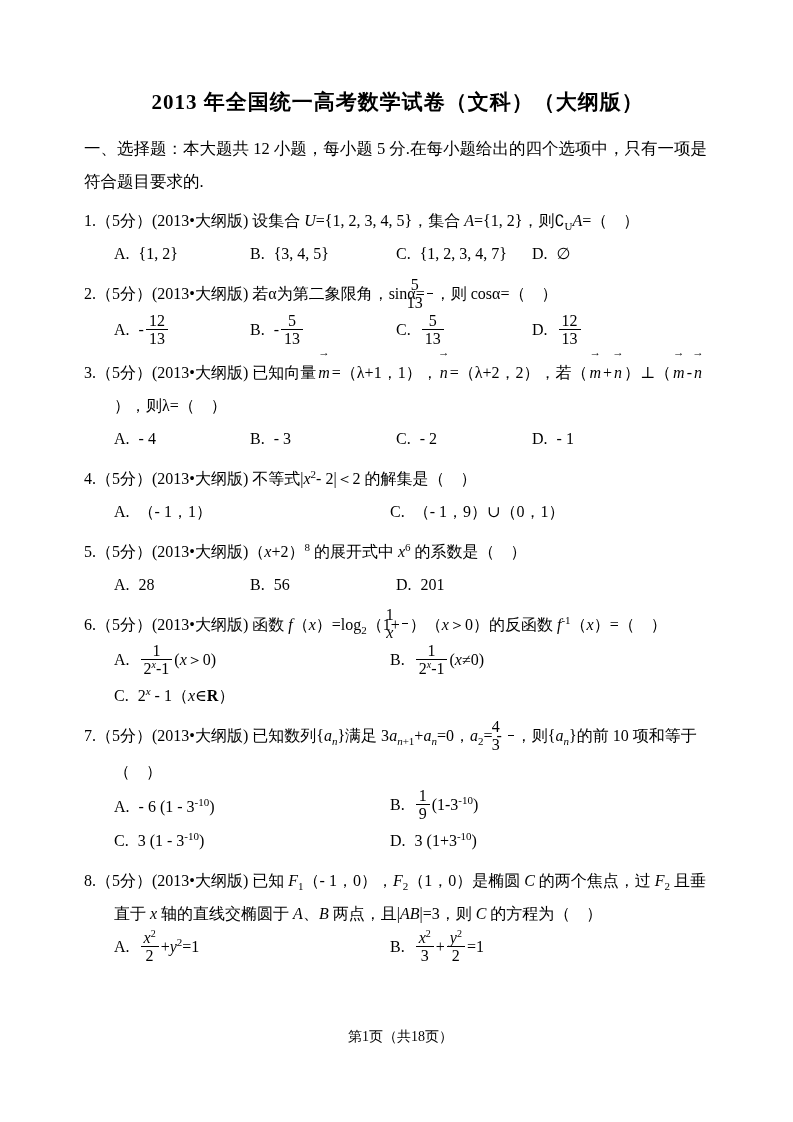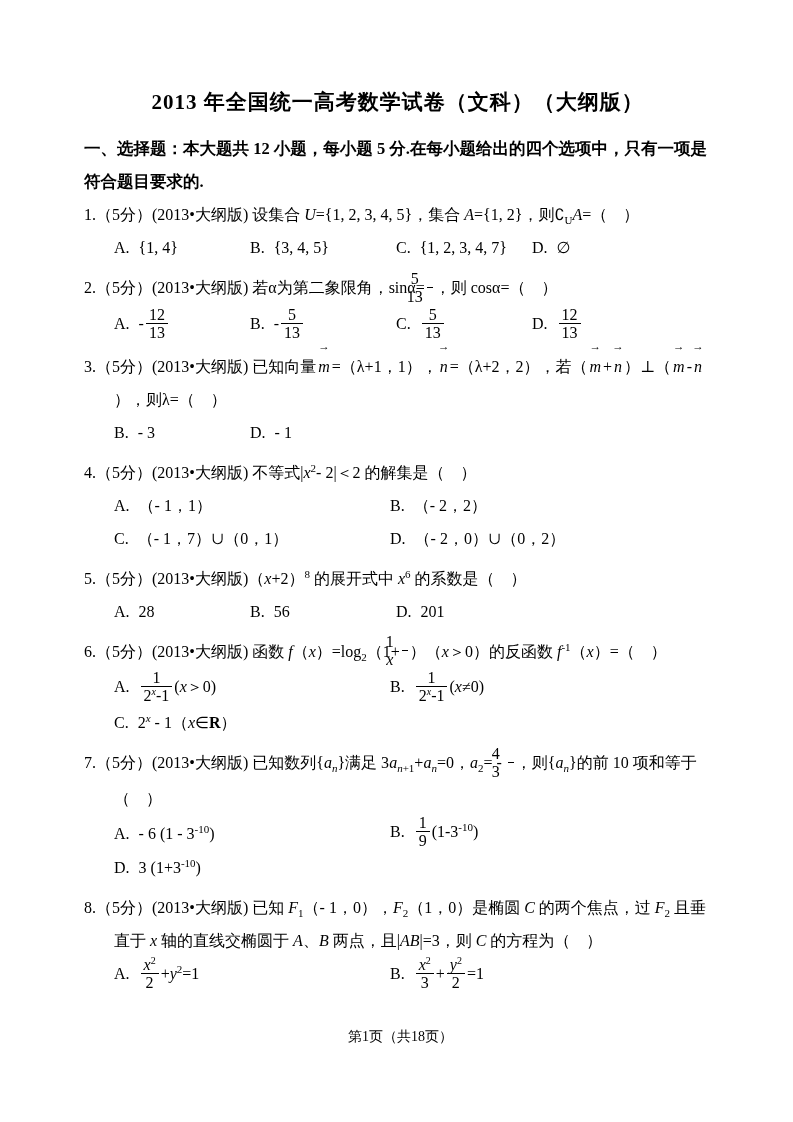--- a/index.html
+++ b/index.html
@@ -7,27 +7,27 @@
     width:793px;height:1122px;margin:0 auto;background:#ffffff;color:#000;
     font-family:"Liberation Serif","DejaVu Serif",serif;
     font-size:16px;position:relative;overflow:hidden;box-sizing:border-box;
     padding:88px 82px 0 84px;
   }
   .title{
     font-size:21px;font-weight:bold;text-align:center;margin:0 0 16px 0;
     letter-spacing:1px;
   }
   .section{
-    font-weight:bold;font-size:16.5px;line-height:33px;margin-bottom:0;
+    font-weight:normal;font-size:16.5px;line-height:33px;margin-bottom:6px;
   }
   .question{margin-bottom:7px;}
   .stem{line-height:33px;padding-left:30px;text-indent:-30px;}
   .opts{line-height:33px;}
   .opts4{display:grid;grid-template-columns:136px 146px 136px auto;padding-left:30px;align-items:center;}
-  .opts2{display:grid;grid-template-columns:276px auto;padding-left:30px;align-items:center;font-family:Liberation Serif, serif;}
+  .opts2{display:grid;grid-template-columns:276px auto;padding-left:30px;align-items:center;}
   .opt{white-space:nowrap;}
   .olabel{margin-right:9px;}
   sup{font-size:11px;line-height:0;}
   sub{font-size:11px;line-height:0;}
   .frac{
     display:inline-block;vertical-align:middle;text-align:center;
     line-height:17px;margin:0 2px;position:relative;top:-2px;
   }
   .frac .num{display:block;border-bottom:1px solid #000;padding:0 3px;}
   .frac .den{display:block;padding:0 3px;}
@@ -44,49 +44,49 @@
 </head>
 <body>
 
 <div class="page">
   <h1 class="title">2013 年全国统一高考数学试卷（文科）（大纲版）</h1>
   <div class="section">一、选择题：本大题共 12 小题，每小题 5 分.在每小题给出的四个选项中，只有一项是符合题目要求的.</div>
   <div>
       <div class="question">
         <div class="stem">1.（5分）(2013•大纲版) 设集合 <i>U</i>={1, 2, 3, 4, 5}，集合 <i>A</i>={1, 2}，则∁<sub>U</sub><i>A</i>=（&nbsp;&nbsp;&nbsp;&nbsp;）</div>
         <div class="opts opts4">
-          <div class="opt"><span class="olabel">A.</span><span class="ocontent">{1, 4}</span></div>
+          <div class="opt"><span class="olabel">A.</span><span class="ocontent">{1, 2}</span></div>
           <div class="opt"><span class="olabel">B.</span><span class="ocontent">{3, 4, 5}</span></div>
           <div class="opt"><span class="olabel">C.</span><span class="ocontent">{1, 2, 3, 4, 7}</span></div>
           <div class="opt"><span class="olabel">D.</span><span class="ocontent">∅</span></div>
         </div>
       </div>
       <div class="question">
         <div class="stem">2.（5分）(2013•大纲版) 若α为第二象限角，sinα=<span class="frac"><span class="num">5</span><span class="den">13</span></span>，则 cosα=（&nbsp;&nbsp;&nbsp;&nbsp;）</div>
         <div class="opts opts4">
           <div class="opt"><span class="olabel">A.</span><span class="ocontent">-<span class="frac"><span class="num">12</span><span class="den">13</span></span></span></div>
           <div class="opt"><span class="olabel">B.</span><span class="ocontent">-<span class="frac"><span class="num">5</span><span class="den">13</span></span></span></div>
           <div class="opt"><span class="olabel">C.</span><span class="ocontent"><span class="frac"><span class="num">5</span><span class="den">13</span></span></span></div>
           <div class="opt"><span class="olabel">D.</span><span class="ocontent"><span class="frac"><span class="num">12</span><span class="den">13</span></span></span></div>
         </div>
       </div>
       <div class="question">
         <div class="stem">3.（5分）(2013•大纲版) 已知向量<span class="vec">m</span>=（λ+1，1），<span class="vec">n</span>=（λ+2，2），若（<span class="vec">m</span>+<span class="vec">n</span>）⊥（<span class="vec">m</span>-<span class="vec">n</span>），则λ=（&nbsp;&nbsp;&nbsp;&nbsp;）</div>
         <div class="opts opts4">
+          <div class="opt"><span class="olabel">A.</span><span class="ocontent">- 4</span></div>
           <div class="opt"><span class="olabel">B.</span><span class="ocontent">- 3</span></div>
+          <div class="opt"><span class="olabel">C.</span><span class="ocontent">- 2</span></div>
           <div class="opt"><span class="olabel">D.</span><span class="ocontent">- 1</span></div>
         </div>
       </div>
       <div class="question">
         <div class="stem">4.（5分）(2013•大纲版) 不等式|<i>x</i><sup>2</sup>- 2|＜2 的解集是（&nbsp;&nbsp;&nbsp;&nbsp;）</div>
         <div class="opts opts2">
           <div class="opt"><span class="olabel">A.</span><span class="ocontent">（- 1，1）</span></div>
-          <div class="opt"><span class="olabel">B.</span><span class="ocontent">（- 2，2）</span></div>
-          <div class="opt"><span class="olabel">C.</span><span class="ocontent">（- 1，7）∪（0，1）</span></div>
-          <div class="opt"><span class="olabel">D.</span><span class="ocontent">（- 2，0）∪（0，2）</span></div>
+          <div class="opt"><span class="olabel">C.</span><span class="ocontent">（- 1，9）∪（0，1）</span></div>
         </div>
       </div>
       <div class="question">
         <div class="stem">5.（5分）(2013•大纲版)（<i>x</i>+2）<sup>8</sup> 的展开式中 <i>x</i><sup>6</sup> 的系数是（&nbsp;&nbsp;&nbsp;&nbsp;）</div>
         <div class="opts opts4">
           <div class="opt"><span class="olabel">A.</span><span class="ocontent">28</span></div>
           <div class="opt"><span class="olabel">B.</span><span class="ocontent">56</span></div>
           <div class="opt"><span class="olabel">D.</span><span class="ocontent">201</span></div>
         </div>
       </div>
@@ -96,20 +96,21 @@
           <div class="opt"><span class="olabel">A.</span><span class="ocontent"><span class="frac"><span class="num">1</span><span class="den">2<sup><i>x</i></sup>-1</span></span>(<i>x</i>＞0)</span></div>
           <div class="opt"><span class="olabel">B.</span><span class="ocontent"><span class="frac"><span class="num">1</span><span class="den">2<sup><i>x</i></sup>-1</span></span>(<i>x</i>≠0)</span></div>
           <div class="opt"><span class="olabel">C.</span><span class="ocontent">2<sup><i>x</i></sup> - 1（<i>x</i>∈<b>R</b>）</span></div>
         </div>
       </div>
       <div class="question">
         <div class="stem">7.（5分）(2013•大纲版) 已知数列{<i>a</i><sub><i>n</i></sub>}满足 3<i>a</i><sub><i>n</i>+1</sub>+<i>a</i><sub><i>n</i></sub>=0，<i>a</i><sub>2</sub>= - <span class="frac"><span class="num">4</span><span class="den">3</span></span>，则{<i>a</i><sub><i>n</i></sub>}的前 10 项和等于（&nbsp;&nbsp;&nbsp;&nbsp;）</div>
         <div class="opts opts2">
           <div class="opt"><span class="olabel">A.</span><span class="ocontent">- 6 (1 - 3<sup>-10</sup>)</span></div>
           <div class="opt"><span class="olabel">B.</span><span class="ocontent"><span class="frac"><span class="num">1</span><span class="den">9</span></span>(1-3<sup>-10</sup>)</span></div>
+          <div class="opt"><span class="olabel">C.</span><span class="ocontent">3 (1 - 3<sup>-10</sup>)</span></div>
           <div class="opt"><span class="olabel">D.</span><span class="ocontent">3 (1+3<sup>-10</sup>)</span></div>
         </div>
       </div>
       <div class="question">
         <div class="stem">8.（5分）(2013•大纲版) 已知 <i>F</i><sub>1</sub>（- 1，0），<i>F</i><sub>2</sub>（1，0）是椭圆 <i>C</i> 的两个焦点，过 <i>F</i><sub>2</sub> 且垂直于 <i>x</i> 轴的直线交椭圆于 <i>A</i>、<i>B</i> 两点，且|<i>AB</i>|=3，则 <i>C</i> 的方程为（&nbsp;&nbsp;&nbsp;&nbsp;）</div>
         <div class="opts opts2">
           <div class="opt"><span class="olabel">A.</span><span class="ocontent"><span class="frac"><span class="num"><i>x</i><sup>2</sup></span><span class="den">2</span></span>+<i>y</i><sup>2</sup>=1</span></div>
           <div class="opt"><span class="olabel">B.</span><span class="ocontent"><span class="frac"><span class="num"><i>x</i><sup>2</sup></span><span class="den">3</span></span>+<span class="frac"><span class="num"><i>y</i><sup>2</sup></span><span class="den">2</span></span>=1</span></div>
         </div>
       </div>

